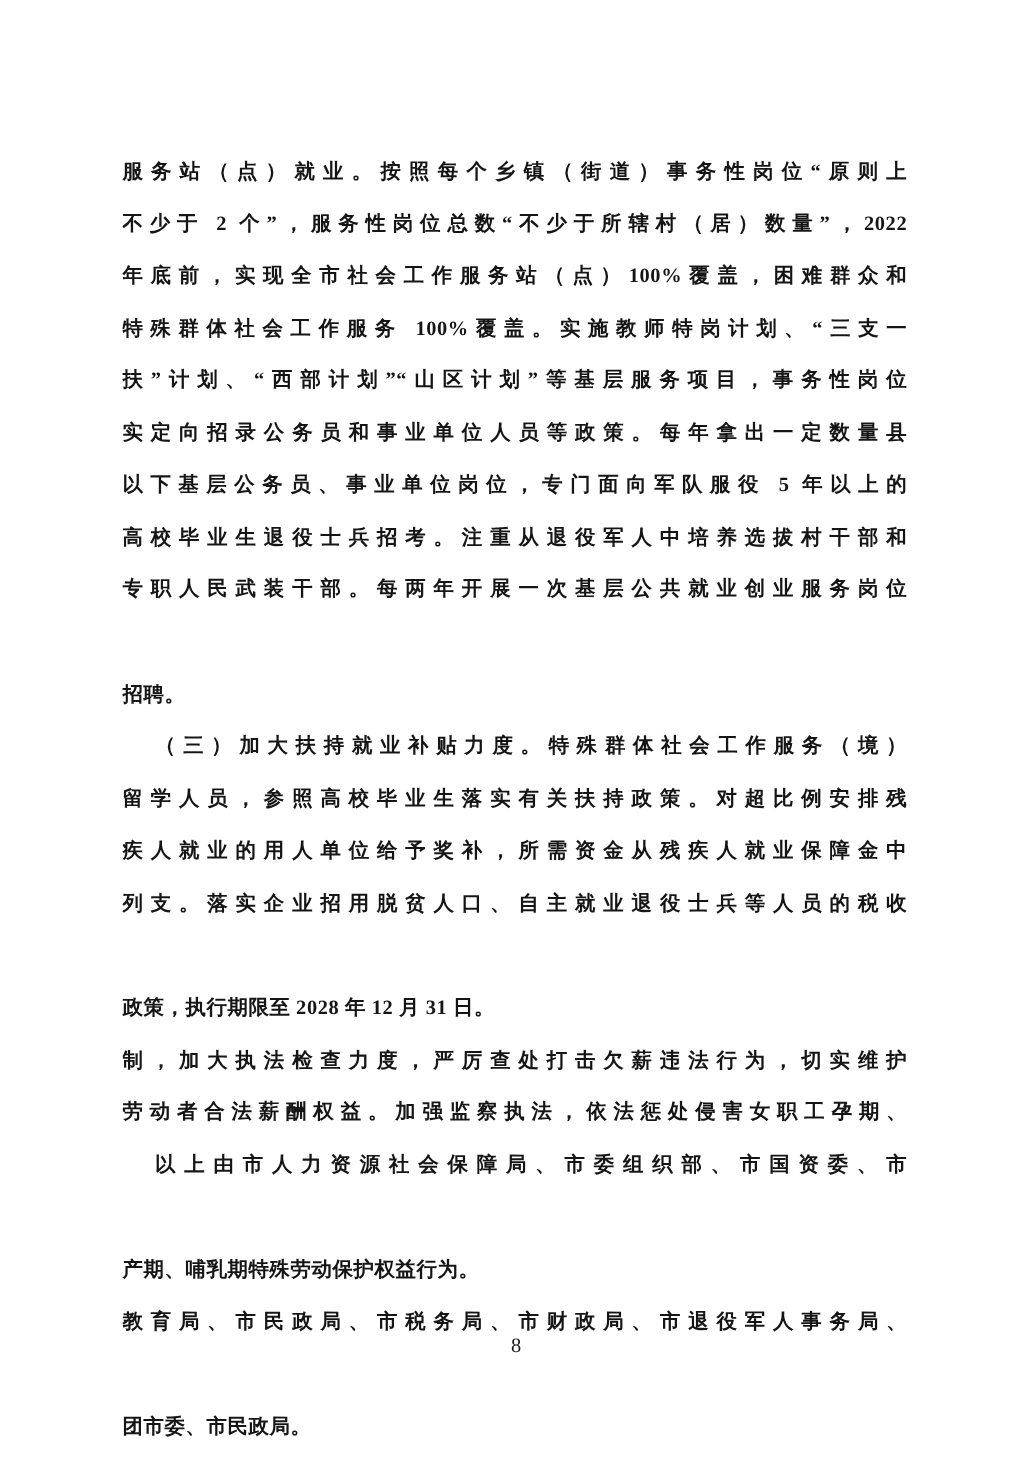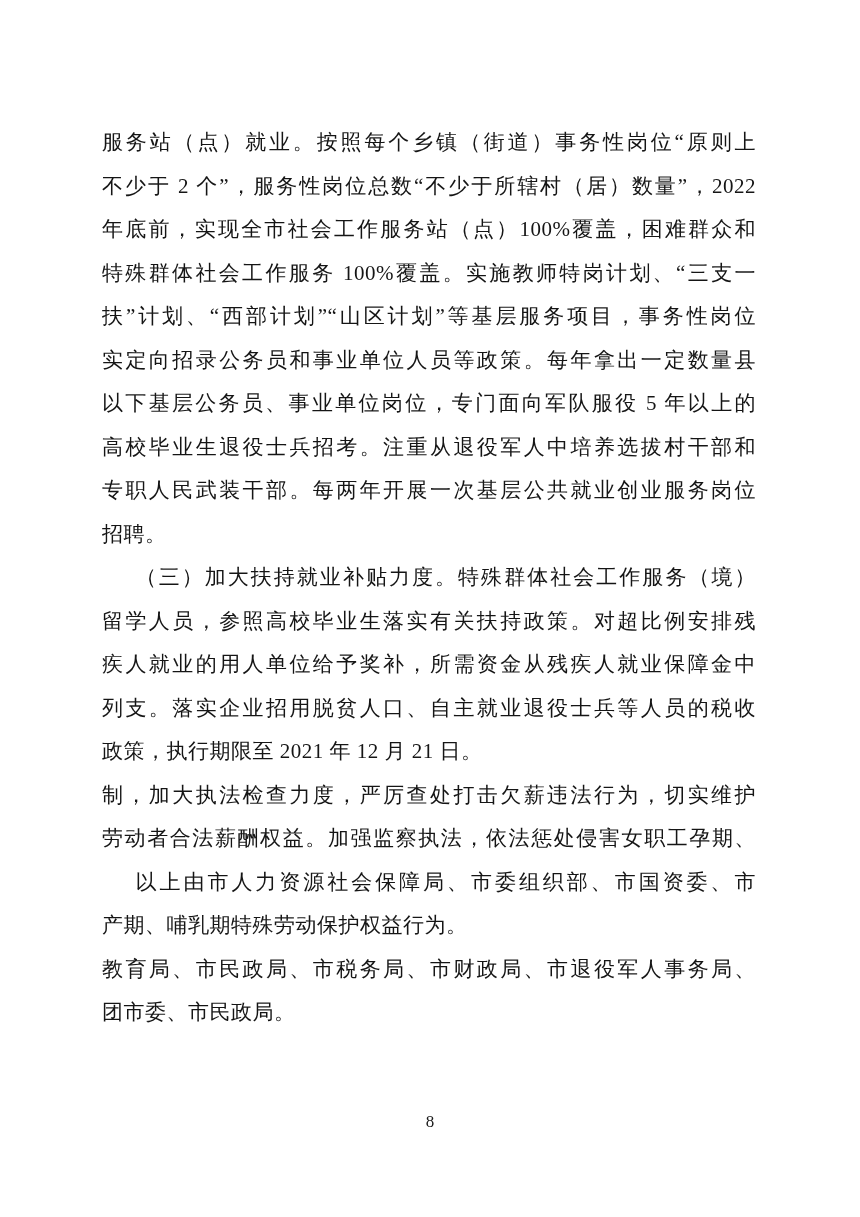--- a/index.html
+++ b/index.html
@@ -17,35 +17,37 @@
     font-family: "Liberation Serif", "DejaVu Serif", serif;
     color: #151515;
   }
   .doc-body {
     position: absolute;
     left: 102px;
     top: 121px;
     width: 654px;
   }
   .line {
-    font-size: 21px;
+    font-size: 17px;
     line-height: 43.5px;
     height: 43.5px;
     white-space: nowrap;
     text-align: justify;
     text-align-last: justify;
     text-justify: inter-character;
     letter-spacing: 0.5px;
     overflow: hidden;
+    font-weight: bold;
   }
   
   .line.end {
     text-align: left;
     text-align-last: left;
     white-space: normal;
+    margin-top: 44px;
   }
   
   .line.indent {
     text-indent: 1.6em;
   }
   .page-footer {
     position: absolute;
     left: 0;
     top: 1112px;
     width: 100%;
@@ -70,21 +72,21 @@
     <div class="line">扶”计划、“西部计划”“山区计划”等基层服务项目，事务性岗位</div>
     <div class="line">实定向招录公务员和事业单位人员等政策。每年拿出一定数量县</div>
     <div class="line">以下基层公务员、事业单位岗位，专门面向军队服役 5 年以上的</div>
     <div class="line">高校毕业生退役士兵招考。注重从退役军人中培养选拔村干部和</div>
     <div class="line">专职人民武装干部。每两年开展一次基层公共就业创业服务岗位</div>
     <div class="line end">招聘。</div>
     <div class="line indent">（三）加大扶持就业补贴力度。特殊群体社会工作服务（境）</div>
     <div class="line">留学人员，参照高校毕业生落实有关扶持政策。对超比例安排残</div>
     <div class="line">疾人就业的用人单位给予奖补，所需资金从残疾人就业保障金中</div>
     <div class="line">列支。落实企业招用脱贫人口、自主就业退役士兵等人员的税收</div>
-    <div class="line end">政策，执行期限至 2021 年 12 月 21 日。</div>
+    <div class="line end">政策，执行期限至 2028 年 12 月 31 日。</div>
     <div class="line">制，加大执法检查力度，严厉查处打击欠薪违法行为，切实维护</div>
     <div class="line">劳动者合法薪酬权益。加强监察执法，依法惩处侵害女职工孕期、</div>
     <div class="line indent">以上由市人力资源社会保障局、市委组织部、市国资委、市</div>
     <div class="line end">产期、哺乳期特殊劳动保护权益行为。</div>
     <div class="line">教育局、市民政局、市税务局、市财政局、市退役军人事务局、</div>
     <div class="line end">团市委、市民政局。</div>
   </div>
 
   <div class="page-footer">
     <span class="page-number">8</span>

